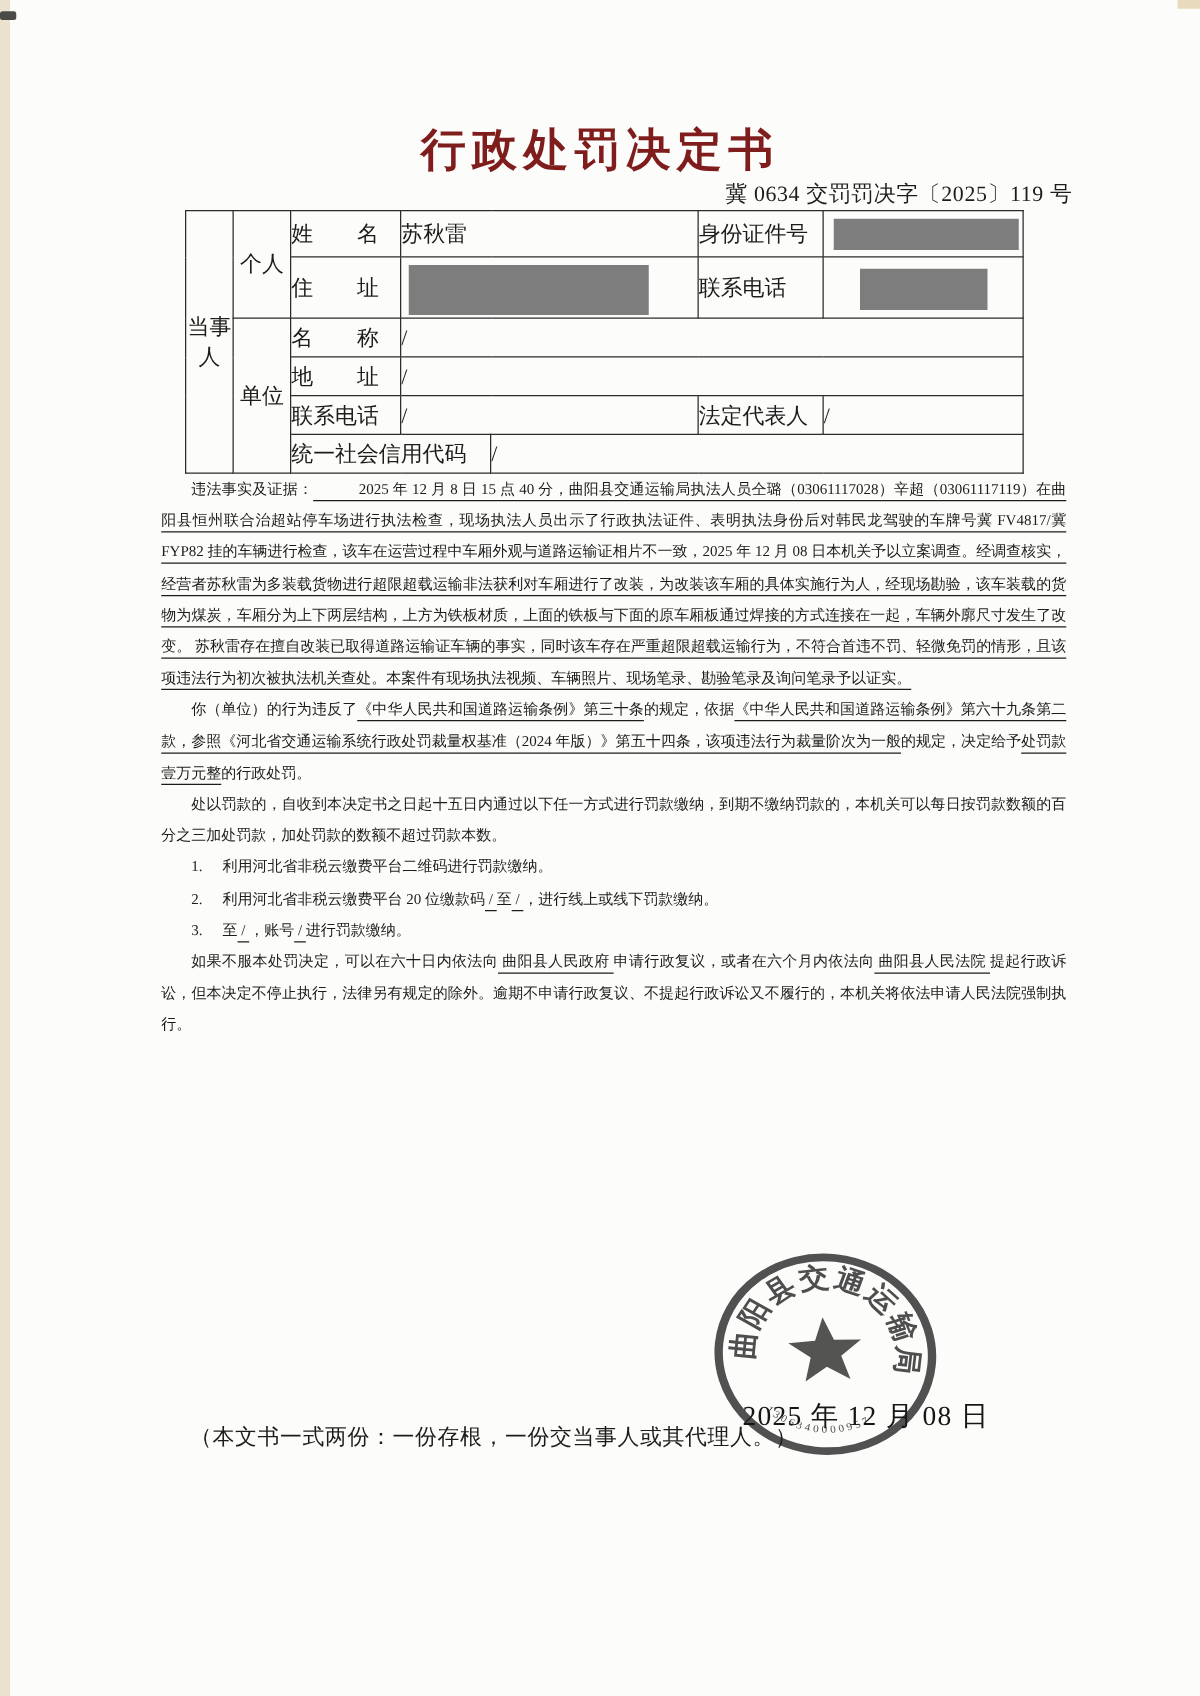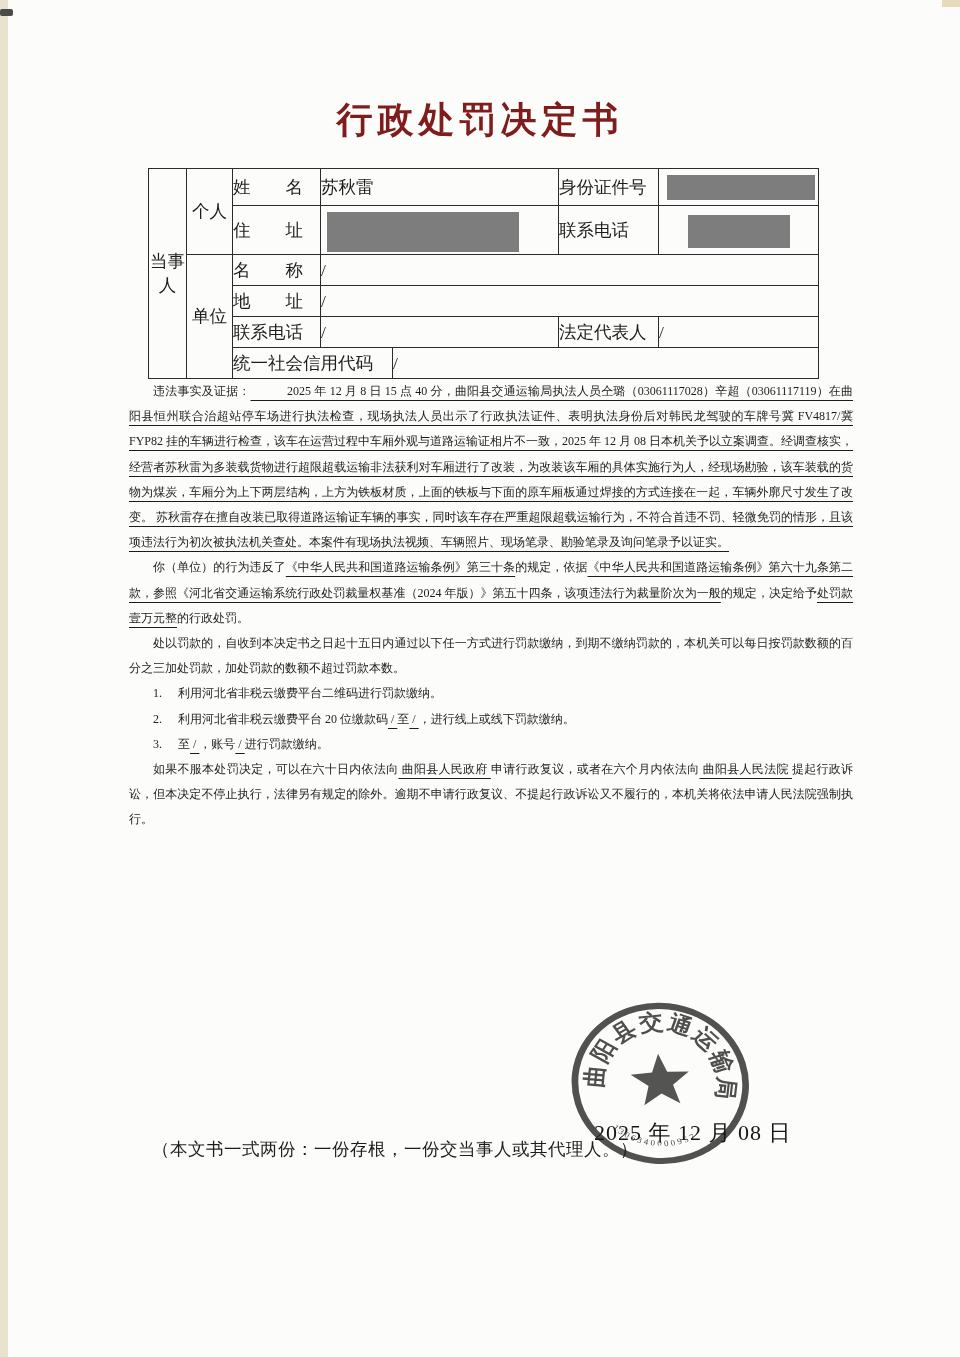--- a/index.html
+++ b/index.html
@@ -77,20 +77,21 @@
 </head>
 <body>
 
 <div class="page">
 
   <div class="edge-strip"></div>
   <div class="speck-tl"></div>
   <div class="speck-tr"></div>
 
   <h1 class="title">行政处罚决定书</h1>
+  <div class="doc-no">冀 0634 交罚罚决字〔2025〕119 号</div>
 
   <table class="party">
     <colgroup>
       <col style="width:38px">
         <col style="width:46px">
         <col style="width:88px">
       <col style="width:72px">
         <col style="width:166px">
         <col style="width:100px">
         <col style="width:160px">

